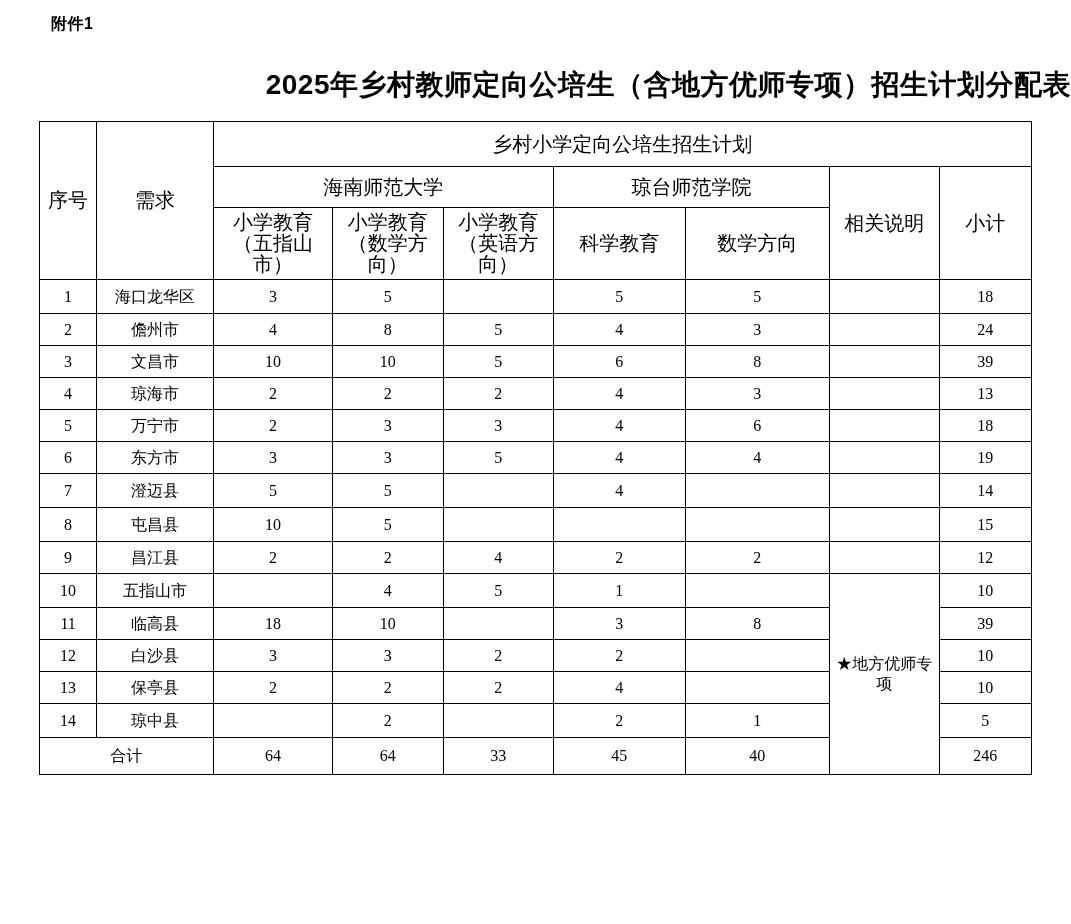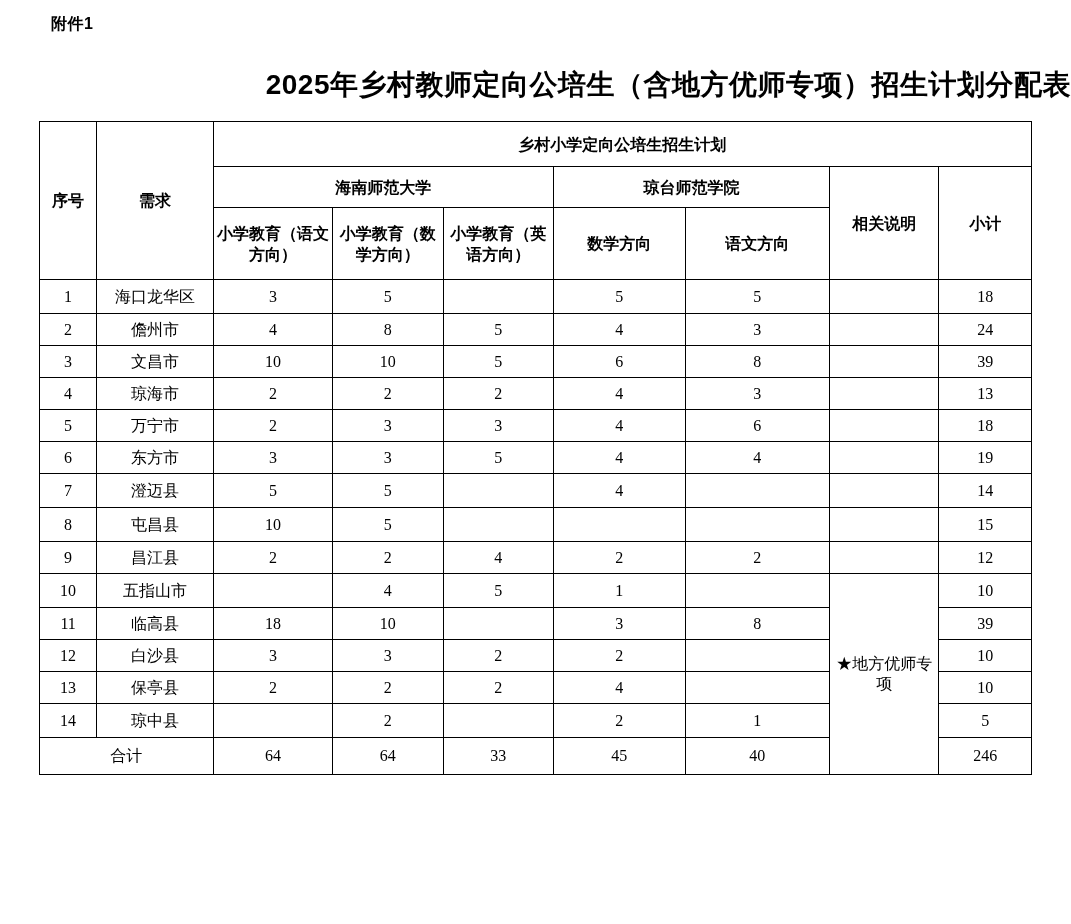--- a/index.html
+++ b/index.html
@@ -58,22 +58,22 @@
   }
   table.plan th,
   table.plan td {
     border: 1px solid #000000;
     text-align: center;
     vertical-align: middle;
     padding: 0;
   }
   table.plan th {
     font-family: "Liberation Sans", "DejaVu Sans", sans-serif;
-    font-size: 16px;
-    font-weight: bold;
+    font-size: 20px;
+    font-weight: normal;
     line-height: 21px;
   }
   table.plan td {
     font-family: "Liberation Serif", "DejaVu Serif", serif;
     font-size: 16px;
     line-height: 20px;
   }
   td.region,
   td.total-label {
     font-family: "Liberation Sans", "DejaVu Sans", sans-serif;
@@ -159,25 +159,25 @@
         <th rowspan="3">需求</th>
         <th colspan="7">乡村小学定向公培生招生计划</th>
       </tr>
       <tr class="hdr-b">
         <th colspan="3">海南师范大学</th>
         <th colspan="2">琼台师范学院</th>
         <th rowspan="2">相关说明</th>
         <th rowspan="2">小计</th>
       </tr>
       <tr class="hdr-c">
-        <th>小学教育（语文方向）</th>
+        <th>小学教育（五指山市）</th>
         <th>小学教育（数学方向）</th>
         <th>小学教育（英语方向）</th>
+        <th>科学教育</th>
         <th>数学方向</th>
-        <th>语文方向</th>
       </tr>
     </thead>
     <tbody>
 
       <tr class="data tall">
         <td class="seq">1</td>
         <td class="region">海口龙华区</td>
         <td class="num">3</td>
         <td class="num">5</td>
         <td class="num"></td>

